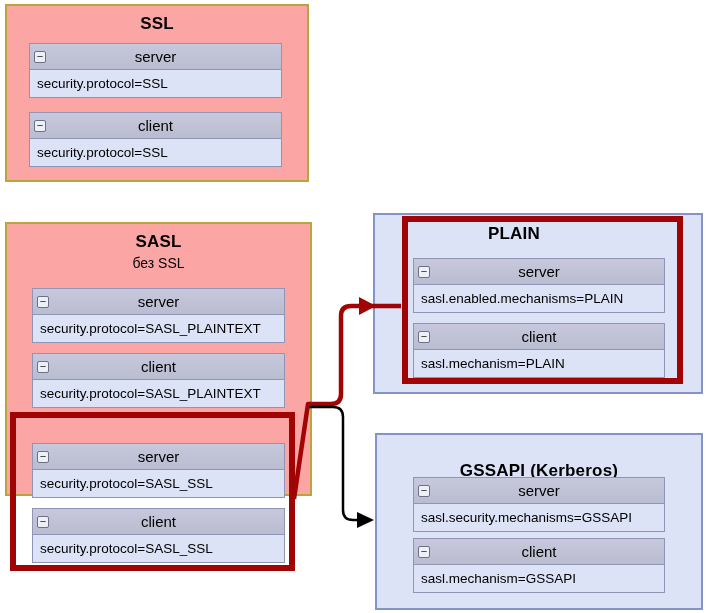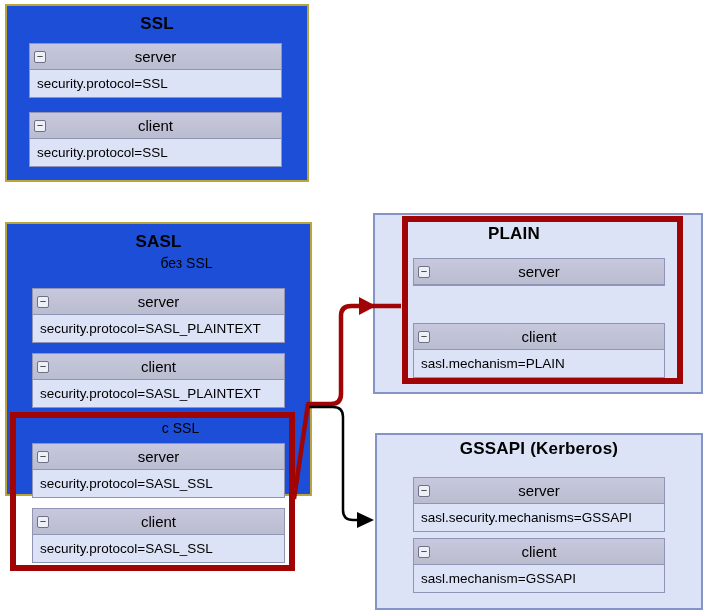--- a/index.html
+++ b/index.html
@@ -1,27 +1,27 @@
 <!DOCTYPE html>
 <html><head>
 <meta charset="utf-8">
 <style>
   html,body{margin:0;padding:0;background:#ffffff;}
   #canvas{
     position:relative;width:708px;height:613px;background:#ffffff;
     font-family:"Liberation Sans", sans-serif;color:#000;overflow:hidden;
   }
   .group{position:absolute;box-sizing:border-box;}
-  .group-yellow{background:#1d4ed8;border:2px solid #bba43a;}
+  .group-yellow{background:#fca5a5;border:2px solid #bba43a;}
   .group-blue{background:#dde3f7;border:2px solid #8494c6;}
   .group-title{
     position:absolute;left:0;width:100%;text-align:center;
     font-weight:bold;font-size:17px;letter-spacing:.2px;
   }
-  .section-label{position:absolute;text-align:center;font-size:14px;margin-left:28px;}
+  .section-label{position:absolute;text-align:center;font-size:14px;}
   .highlight-rect{position:absolute;box-sizing:border-box;border:6px solid #a00404;background:transparent;}
   .node{position:absolute;box-sizing:border-box;border:1px solid #9095b6;width:253px;background:#dce3f7;}
   .node-header{
     position:relative;height:25px;background:linear-gradient(#c7c8dd,#babccf);
     border-bottom:1px solid #9095b6;
     display:flex;align-items:center;justify-content:center;font-size:15px;
   }
   .collapse-btn{
     position:absolute;left:4px;top:50%;transform:translateY(-50%);
     width:12px;height:12px;box-sizing:border-box;
@@ -87,21 +87,20 @@
         <span class="collapse-btn">−</span>
         <span>client</span>
       </div>
       <div class="node-body">
         <span>security.protocol=SASL_PLAINTEXT</span>
       </div>
     </div>
 
     <div class="highlight-rect" style="left:3px;top:188px;width:285px;height:159px;"></div>
 
-    <div class="section-label" style="left:3px;top:196px;width:285px;">с SSL</div>
 
     <div class="node" style="left:25px;top:219px;">
       <div class="node-header">
         <span class="collapse-btn">−</span>
         <span>server</span>
       </div>
       <div class="node-body">
         <span>security.protocol=SASL_SSL</span>
       </div>
     </div>
@@ -119,35 +118,38 @@
 
   <div class="group group-blue" style="left:373px;top:213px;width:330px;height:181px;">
     <div class="highlight-rect" style="left:27px;top:1px;width:281px;height:168px;"></div>
     <div class="group-title" style="left:27px;top:9px;width:224px;">PLAIN</div>
 
     <div class="node node-narrow" style="left:38px;top:43px;">
       <div class="node-header">
         <span class="collapse-btn">−</span>
         <span>server</span>
       </div>
+      <div class="node-body">
+        <span>sasl.enabled.mechanisms=PLAIN</span>
+      </div>
     </div>
 
     <div class="node node-narrow" style="left:38px;top:108px;">
       <div class="node-header">
         <span class="collapse-btn">−</span>
         <span>client</span>
       </div>
       <div class="node-body">
         <span>sasl.mechanism=PLAIN</span>
       </div>
     </div>
   </div>
 
   <div class="group group-blue" style="left:375px;top:433px;width:328px;height:177px;">
-    <div class="group-title" style="top:4px;">GSSAPI (Kerberos)</div>
+    <div class="group-title" style="top:26px;">GSSAPI (Kerberos)</div>
 
     <div class="node node-narrow" style="left:36px;top:42px;">
       <div class="node-header">
         <span class="collapse-btn">−</span>
         <span>server</span>
       </div>
       <div class="node-body">
         <span>sasl.security.mechanisms=GSSAPI</span>
       </div>
     </div>

